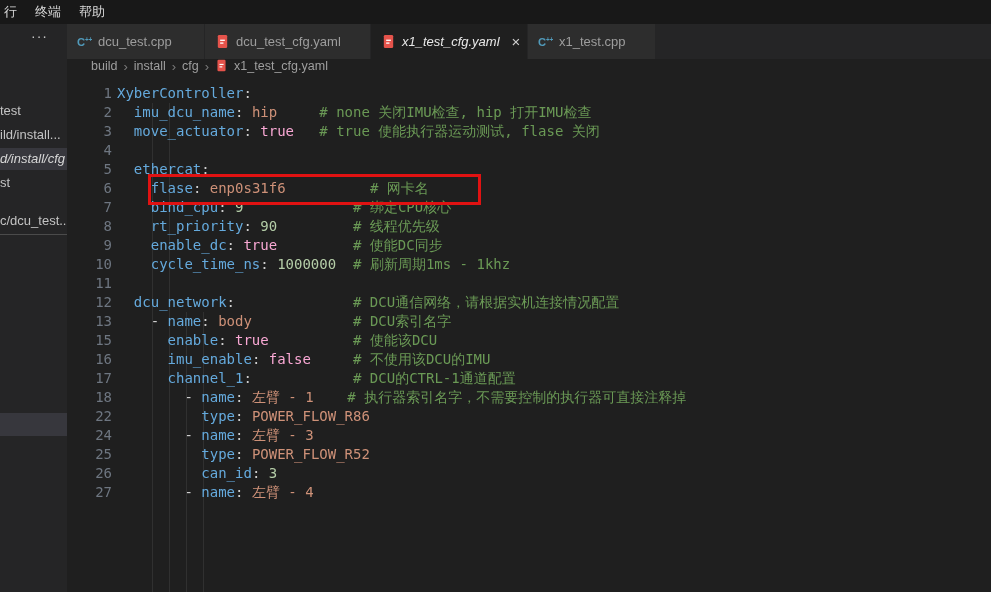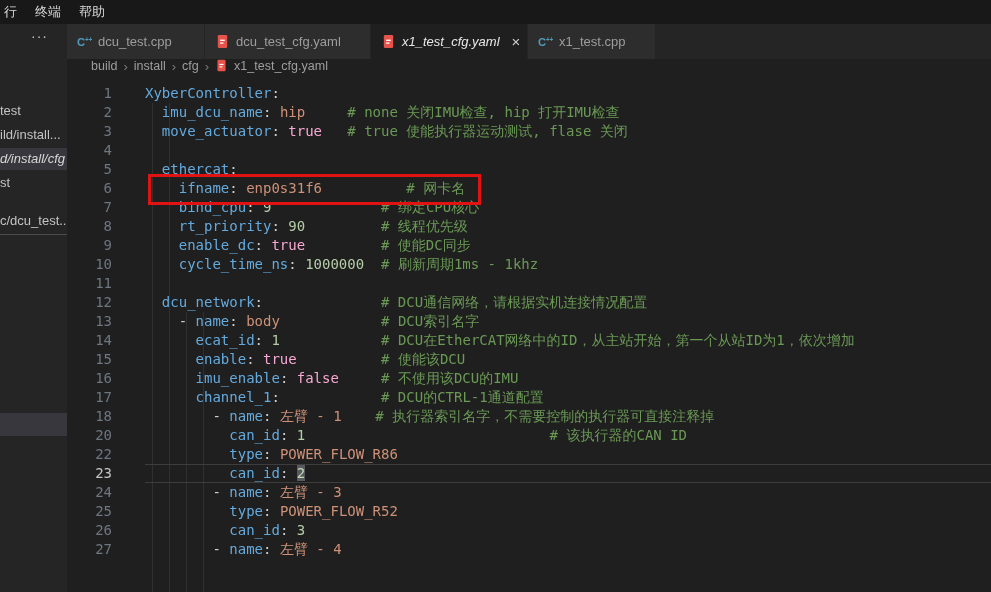--- a/index.html
+++ b/index.html
@@ -37,21 +37,21 @@
   .breadcrumb .sep{color:#7a7a7a;font-size:13px;}
   .breadcrumb .ficon{width:13px;height:13px;flex:0 0 13px;}
   
   .code-area{position:absolute;left:0;top:60px;width:924px;height:508px;overflow:hidden;}
   .guide{position:absolute;width:1px;background:#303030;z-index:0;}
   .g2{left:85px;top:19px;bottom:0;} .g4{left:102px;top:19px;bottom:0;}
   .g6{left:119px;top:228px;bottom:0;} .g8{left:136px;top:228px;bottom:0;}
   .cl{position:relative;display:flex;height:19px;line-height:19px;white-space:pre;
       font-family:"DejaVu Sans Mono",monospace;font-size:14px;z-index:1;}
   .ln{flex:0 0 45px;text-align:right;color:#6e7681;}
-  .ct{flex:1;margin-left:33px;color:#d4d4d4;}
+  .ct{flex:1;margin-left:5px;color:#d4d4d4;}
   .cl.current .ln{color:#c6c6c6;}
   .cl.current .ct{box-shadow:inset 0 1px 0 #3d3d3d, inset 0 -1px 0 #3d3d3d;}
   .k{color:#65aadd;} .s{color:#ce9178;} .n{color:#b5cea8;} .b{color:#f9a8d4;}
   .c{color:#6a9955;} .p{color:#cfcfcf;}
   .hs{color:#ce9178;background:#565a5e;} .hn{color:#c3d6b6;background:#565a5e;}
   .red-box{position:absolute;left:81px;top:90px;width:327px;height:25px;
            border:3px solid #e01212;z-index:3;}
 </style>
 </head>
 <body>
@@ -140,36 +140,33 @@
       <div class="guide g2"></div>
       <div class="guide g4"></div>
       <div class="guide g6"></div>
       <div class="guide g8"></div>
       <div id="code-lines">
           <div class="cl"><span class="ln">1</span><span class="ct"><span class="k">XyberController</span><span class="p">:</span></span></div>
           <div class="cl"><span class="ln">2</span><span class="ct"><span class="p">  </span><span class="k">imu_dcu_name</span><span class="p">: </span><span class="s">hip</span><span class="p">     </span><span class="c"># none 关闭IMU检查, hip 打开IMU检查</span></span></div>
           <div class="cl"><span class="ln">3</span><span class="ct"><span class="p">  </span><span class="k">move_actuator</span><span class="p">: </span><span class="b">true</span><span class="p">   </span><span class="c"># true 使能执行器运动测试, flase 关闭</span></span></div>
           <div class="cl"><span class="ln">4</span><span class="ct"></span></div>
           <div class="cl"><span class="ln">5</span><span class="ct"><span class="p">  </span><span class="k">ethercat</span><span class="p">:</span></span></div>
-          <div class="cl"><span class="ln">6</span><span class="ct"><span class="p">    </span><span class="k">ifname</span><span class="p">: </span><span class="s">enp0s31f6</span><span class="p">          </span><span class="c"># 网卡名</span></span></div>
+          <div class="cl"><span class="ln">6</span><span class="ct"><span class="p">    </span><span class="k">flase</span><span class="p">: </span><span class="s">enp0s31f6</span><span class="p">          </span><span class="c"># 网卡名</span></span></div>
           <div class="cl"><span class="ln">7</span><span class="ct"><span class="p">    </span><span class="k">bind_cpu</span><span class="p">: </span><span class="n">9</span><span class="p">             </span><span class="c"># 绑定CPU核心</span></span></div>
           <div class="cl"><span class="ln">8</span><span class="ct"><span class="p">    </span><span class="k">rt_priority</span><span class="p">: </span><span class="n">90</span><span class="p">         </span><span class="c"># 线程优先级</span></span></div>
           <div class="cl"><span class="ln">9</span><span class="ct"><span class="p">    </span><span class="k">enable_dc</span><span class="p">: </span><span class="b">true</span><span class="p">         </span><span class="c"># 使能DC同步</span></span></div>
           <div class="cl"><span class="ln">10</span><span class="ct"><span class="p">    </span><span class="k">cycle_time_ns</span><span class="p">: </span><span class="n">1000000</span><span class="p">  </span><span class="c"># 刷新周期1ms - 1khz</span></span></div>
           <div class="cl"><span class="ln">11</span><span class="ct"></span></div>
           <div class="cl"><span class="ln">12</span><span class="ct"><span class="p">  </span><span class="k">dcu_network</span><span class="p">:              </span><span class="c"># DCU通信网络，请根据实机连接情况配置</span></span></div>
           <div class="cl"><span class="ln">13</span><span class="ct"><span class="p">    - </span><span class="k">name</span><span class="p">: </span><span class="s">body</span><span class="p">            </span><span class="c"># DCU索引名字</span></span></div>
-          <div class="cl"><span class="ln">14</span><span class="ct"><span class="p">      </span><span class="k">ecat_id</span><span class="p">: </span><span class="n">1</span><span class="p">            </span><span class="c"># DCU在EtherCAT网络中的ID，从主站开始，第一个从站ID为1，依次增加</span></span></div>
           <div class="cl"><span class="ln">15</span><span class="ct"><span class="p">      </span><span class="k">enable</span><span class="p">: </span><span class="b">true</span><span class="p">          </span><span class="c"># 使能该DCU</span></span></div>
           <div class="cl"><span class="ln">16</span><span class="ct"><span class="p">      </span><span class="k">imu_enable</span><span class="p">: </span><span class="b">false</span><span class="p">     </span><span class="c"># 不使用该DCU的IMU</span></span></div>
           <div class="cl"><span class="ln">17</span><span class="ct"><span class="p">      </span><span class="k">channel_1</span><span class="p">:            </span><span class="c"># DCU的CTRL-1通道配置</span></span></div>
           <div class="cl"><span class="ln">18</span><span class="ct"><span class="p">        - </span><span class="k">name</span><span class="p">: </span><span class="s">左臂 - 1</span><span class="p">    </span><span class="c"># 执行器索引名字，不需要控制的执行器可直接注释掉</span></span></div>
-          <div class="cl"><span class="ln">20</span><span class="ct"><span class="p">          </span><span class="k">can_id</span><span class="p">: </span><span class="n">1</span><span class="p">                             </span><span class="c"># 该执行器的CAN ID</span></span></div>
           <div class="cl"><span class="ln">22</span><span class="ct"><span class="p">          </span><span class="k">type</span><span class="p">: </span><span class="s">POWER_FLOW_R86</span></span></div>
-          <div class="cl current"><span class="ln">23</span><span class="ct"><span class="p">          </span><span class="k">can_id</span><span class="p">: </span><span class="hn">2</span></span></div>
           <div class="cl"><span class="ln">24</span><span class="ct"><span class="p">        - </span><span class="k">name</span><span class="p">: </span><span class="s">左臂 - 3</span></span></div>
           <div class="cl"><span class="ln">25</span><span class="ct"><span class="p">          </span><span class="k">type</span><span class="p">: </span><span class="s">POWER_FLOW_R52</span></span></div>
           <div class="cl"><span class="ln">26</span><span class="ct"><span class="p">          </span><span class="k">can_id</span><span class="p">: </span><span class="n">3</span></span></div>
           <div class="cl"><span class="ln">27</span><span class="ct"><span class="p">        - </span><span class="k">name</span><span class="p">: </span><span class="s">左臂 - 4</span></span></div>
         </div>
       <div class="red-box"></div>
     </div>
 
   </div>
 </div>

